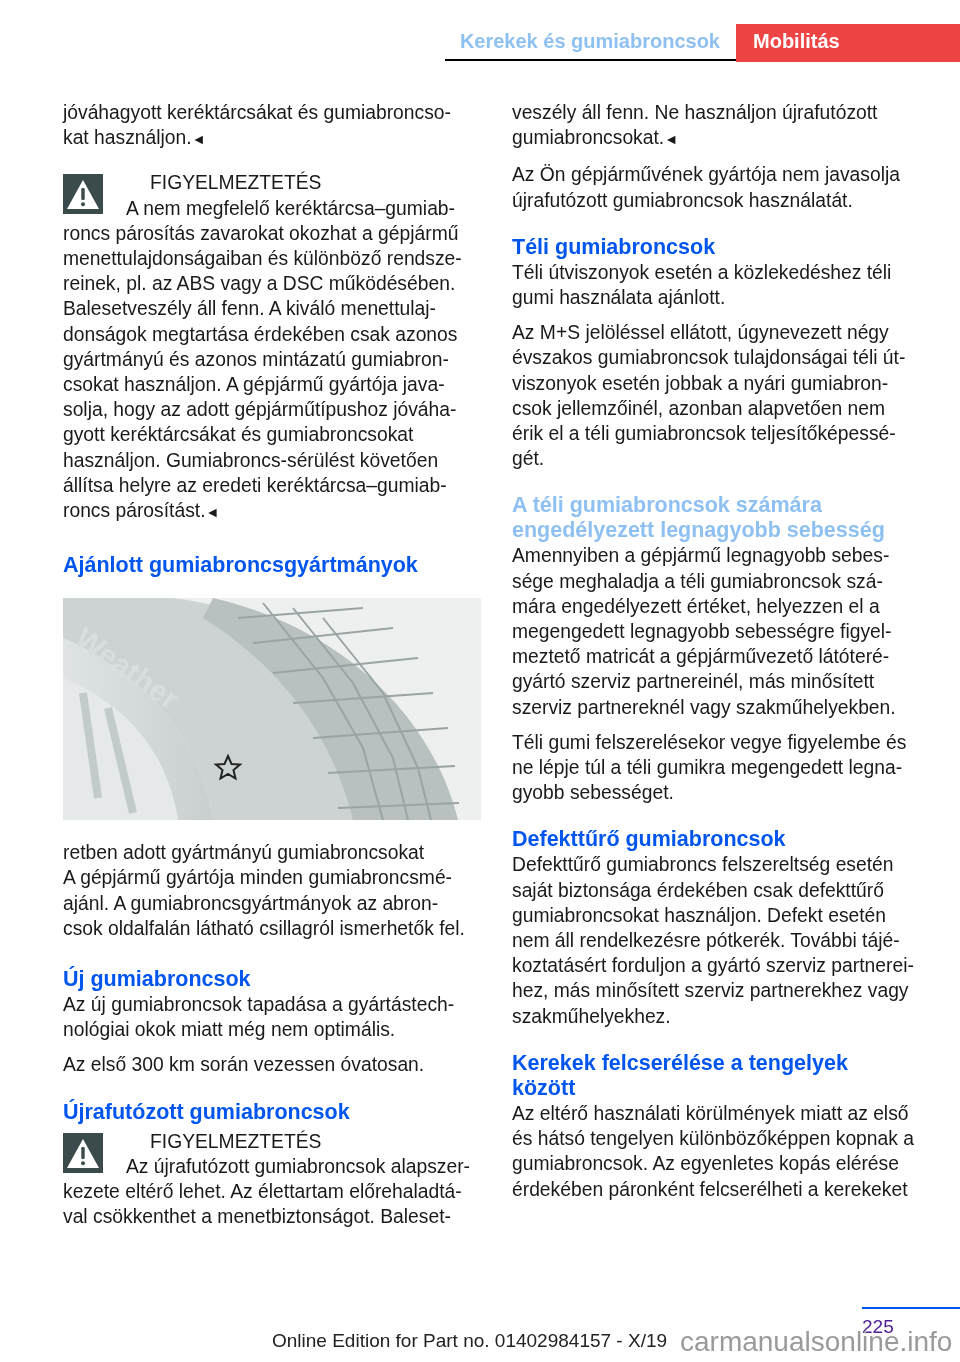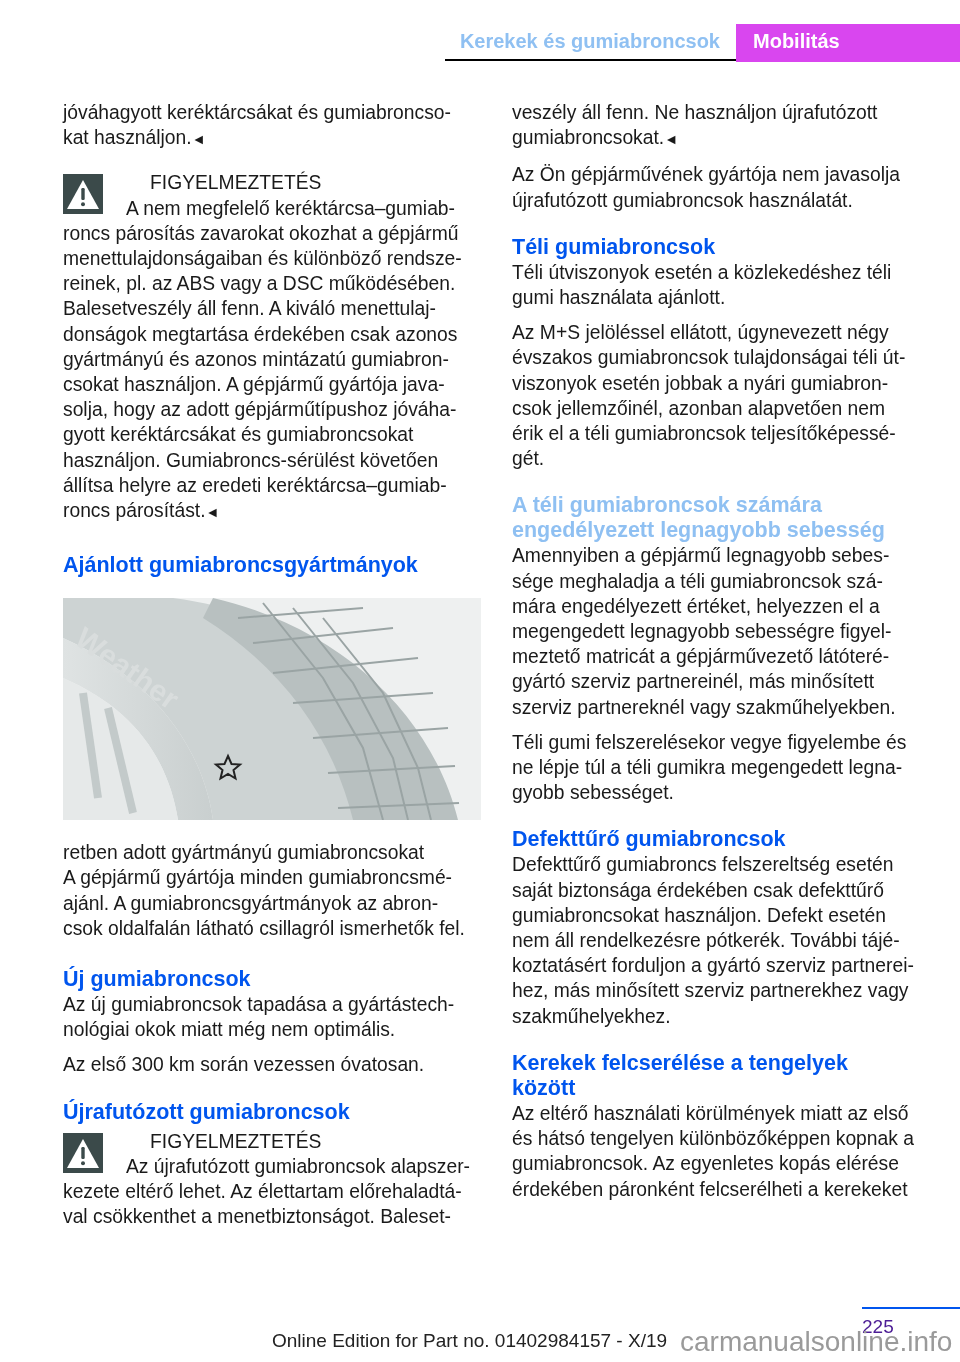--- a/index.html
+++ b/index.html
@@ -11,21 +11,21 @@
   .hdr-left {
     position: absolute; left: 445px; top: 24px; width: 291px; height: 37px;
     border-bottom: 2px solid #000000; box-sizing: border-box;
   }
   .hdr-left span {
     position: absolute; right: 16px; top: 6px;
     font-size: 20px; font-weight: bold; color: #8fc0f2; white-space: nowrap;
   }
   .hdr-right {
     position: absolute; left: 736px; top: 24px; width: 224px; height: 38px;
-    background: #d946ef;
+    background: #ef4444;
   }
   .hdr-right span {
     position: absolute; left: 17px; top: 6px;
     font-size: 20px; font-weight: bold; color: #ffffff; white-space: nowrap;
   }
 
   .col { position: absolute; top: 100px; width: 420px; }
   .col-left { left: 63px; }
   .col-right { left: 512px; width: 420px; }
 

